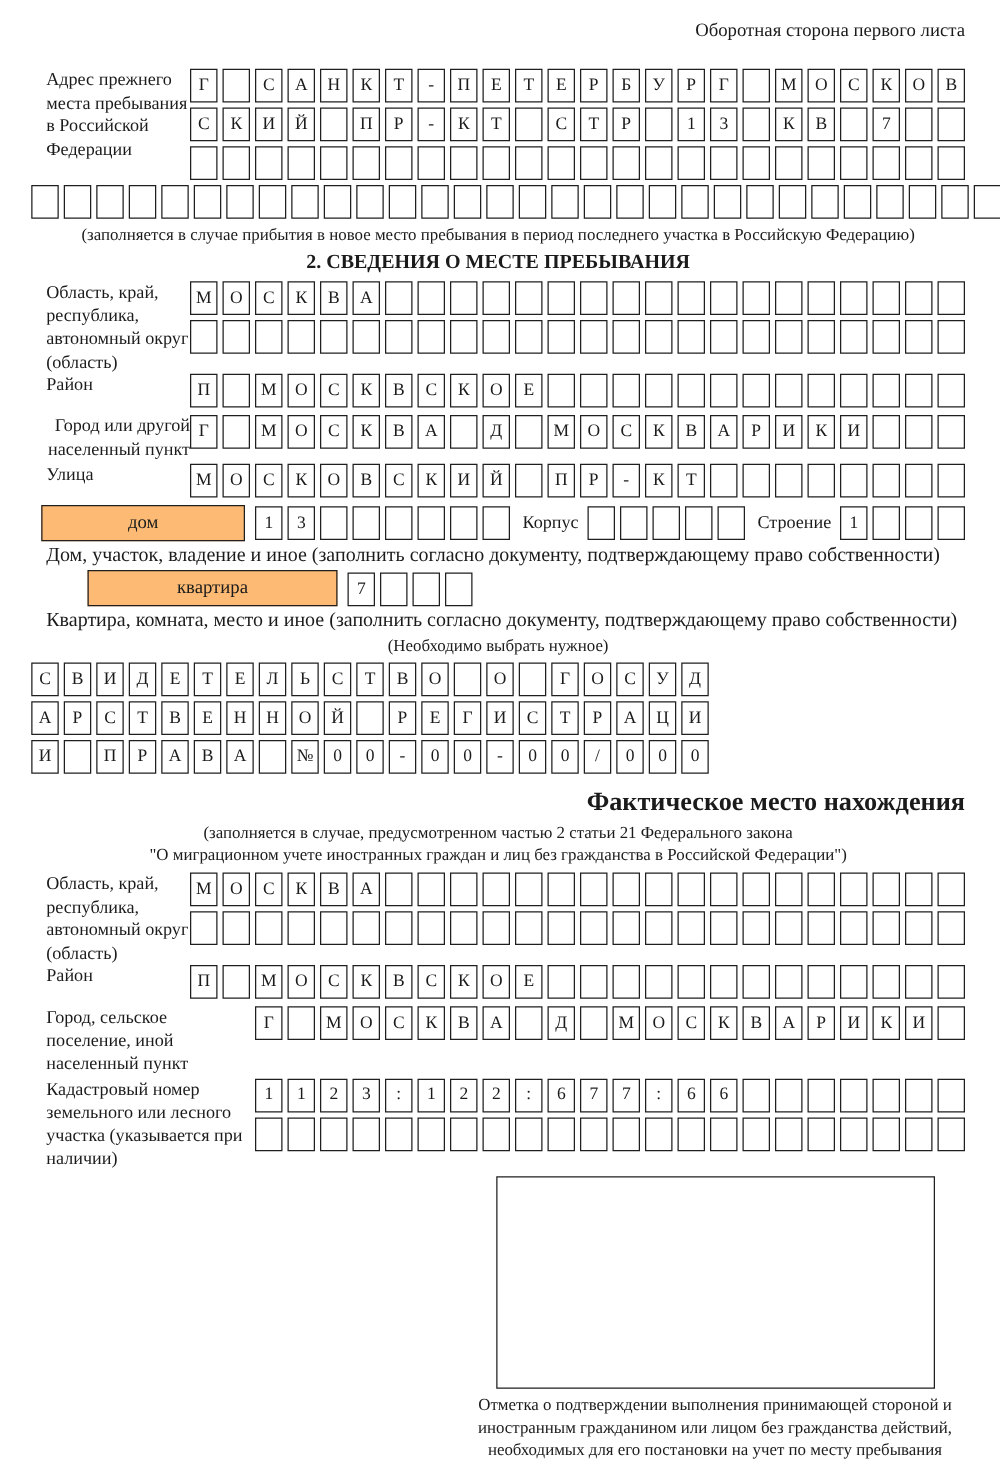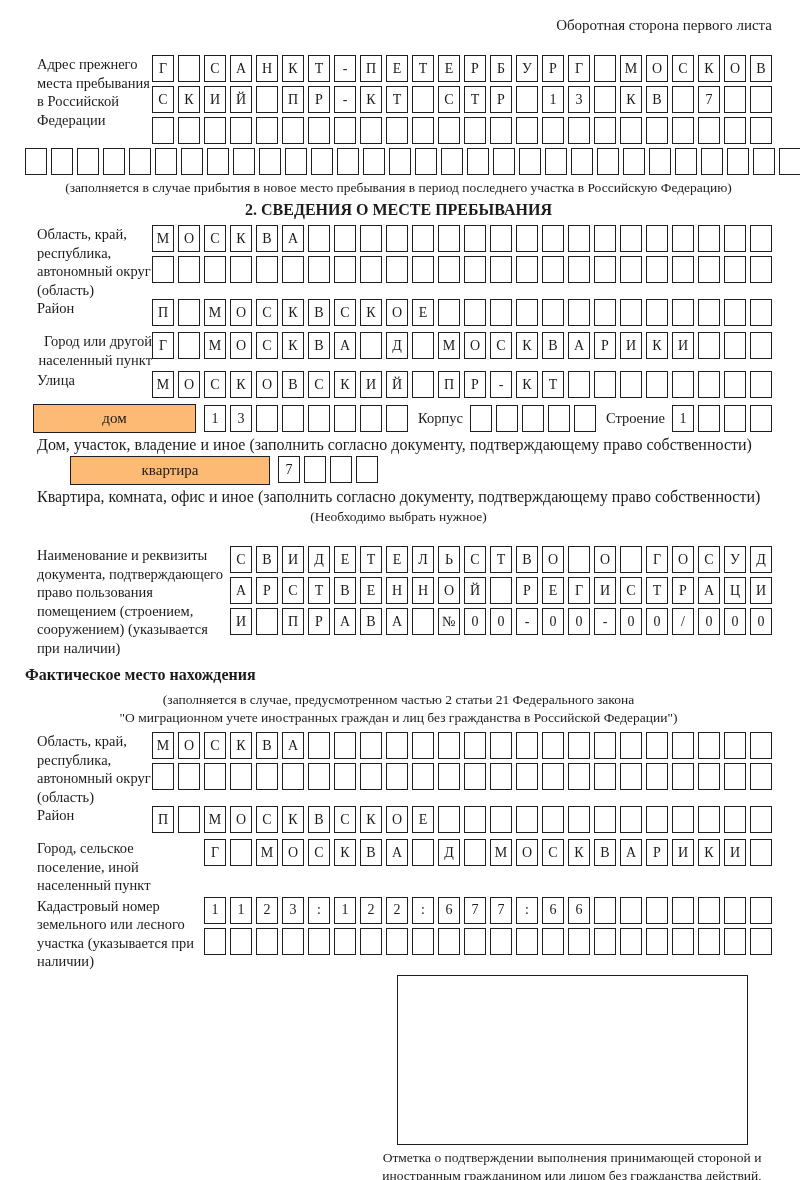--- a/index.html
+++ b/index.html
@@ -38,33 +38,33 @@
   .house-row { display:flex; align-items:center; margin:2px 0 3px 8px; }
   .type-box {
     border:1.5px solid #1f1f1f; height:27px;
     display:flex; align-items:center; justify-content:center;
     font-size:15px; background:#fdba74;
   }
   .dom-box { width:165px; margin-right:8px; }
   .apt-box { width:198px; margin-right:8px; }
   .inline-lbl { font-size:14.5px; margin:0 7px 0 10px; white-space:nowrap; }
 
-  .apt-row { display:flex; align-items:flex-start; margin:2px 0 3px 8px;padding-left:37px; }
+  .apt-row { display:flex; align-items:flex-end; margin:2px 0 3px 8px;padding-left:37px; }
   .left-note { font-size:16px; line-height:18px; margin:0 0 2px 12px; }
 
   .stay-row { display:flex; align-items:center; margin:4px 0 2px 12px; }
   .stay-lbl { font-size:14.5px; white-space:nowrap; }
   .checkbox {
     width:21px; height:25px; border:1.5px solid #1f1f1f;
     display:flex; align-items:center; justify-content:center;
     font-size:14px; margin:0 10px; background:#fff;
   }
   .opt-lbl { font-size:14.5px; white-space:nowrap; margin-right:16px; }
 
-  .fact-title { text-align:left; font-weight:bold; font-size:16px; line-height:20px; margin:8px 0 6px 0; }
+  .fact-title { text-align:right; font-weight:bold; font-size:21px; line-height:20px; margin:8px 0 6px 0; }
   .fact-sub { text-align:center; font-size:13.5px; line-height:18px; }
 
   .stamp-wrap { width:400px; margin-left:auto; margin-top:4px; }
   .stamp-box {
     width:349px; height:168px; border:1.7px solid #1f1f1f;
     margin:0 24px 4px auto; background:#fff;
   }
   .stamp-note { text-align:center; font-size:13.5px; line-height:18px; }
 
   .mb2 { margin-bottom:2px; }
@@ -375,26 +375,25 @@
 
   <div class="apt-row">
     <div class="type-box apt-box">квартира</div>
     <div class="box-row" style="margin-bottom:0">
         <span class="cell">7</span>
         <span class="cell"></span>
         <span class="cell"></span>
         <span class="cell"></span>
       </div>
   </div>
-  <div class="left-note">Квартира, комната, офис и иное (заполнить согласно документу, подтверждающему право собственности)</div>
-
-  <div class="center-note" style="margin-bottom:20px">(Необходимо выбрать нужное)</div>
+  <div class="left-note">Квартира, комната, место и иное (заполнить согласно документу, подтверждающему право собственности)</div>
+
+  <div class="center-note" style="margin-bottom:4px">(Необходимо выбрать нужное)</div>
 
   <div class="frow">
-    <div class="lbl col-doc">Наименование и реквизиты документа, подтверждающего право пользования помещением (строением, сооружением) (указывается при наличии)</div>
     <div>
       <div class="box-row">
           <span class="cell">С</span>
           <span class="cell">В</span>
           <span class="cell">И</span>
           <span class="cell">Д</span>
           <span class="cell">Е</span>
           <span class="cell">Т</span>
           <span class="cell">Е</span>
           <span class="cell">Л</span>

